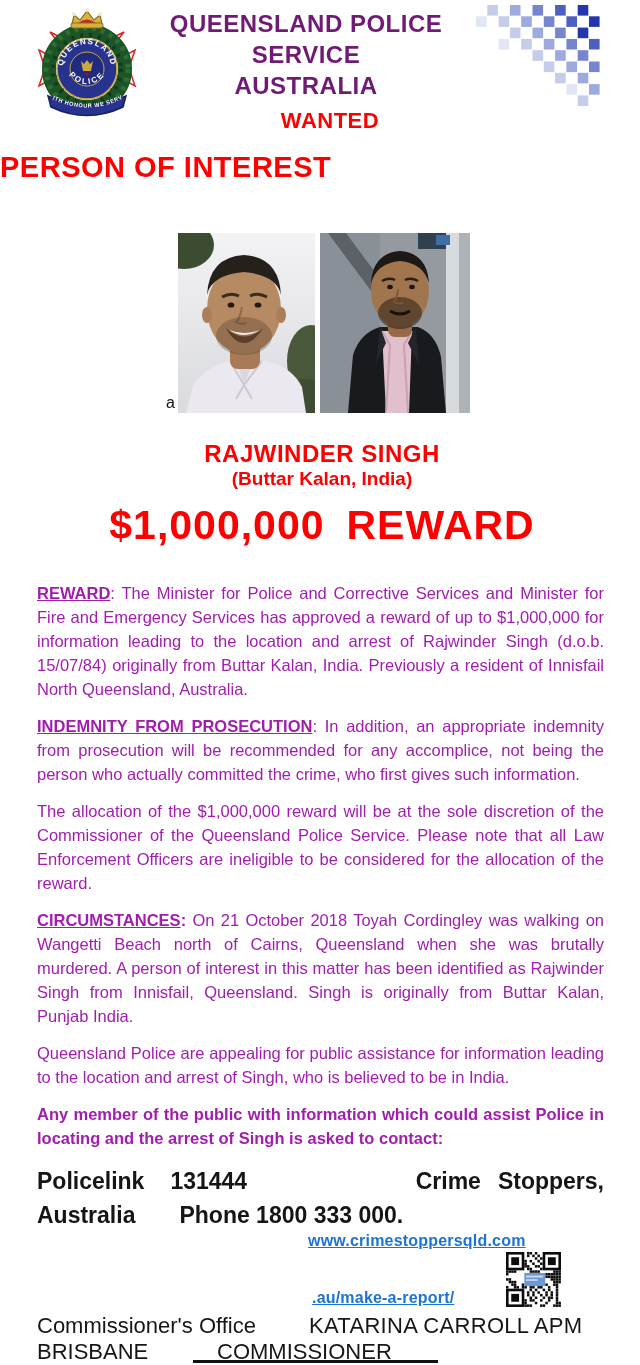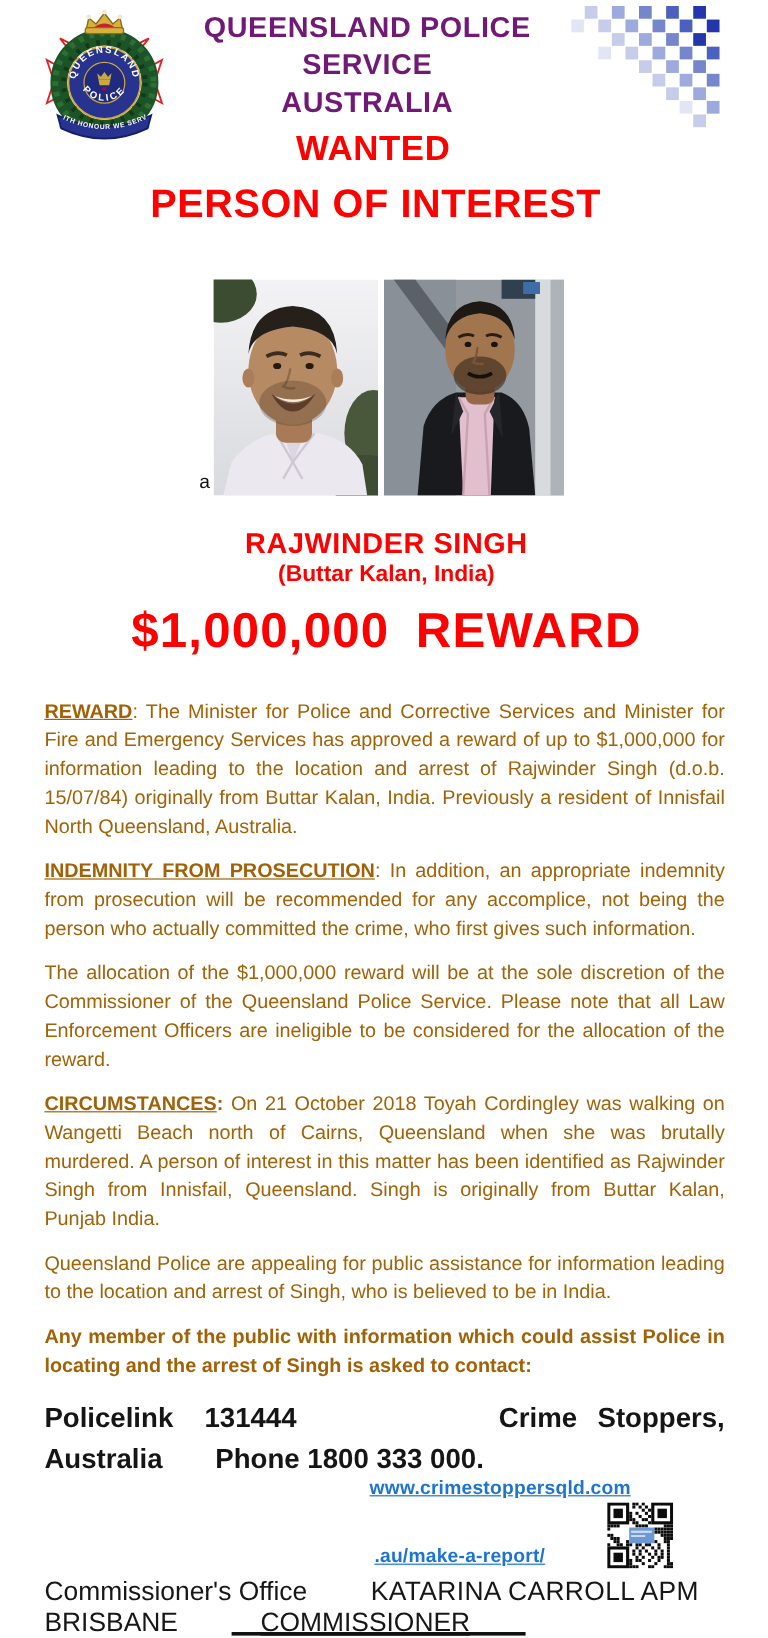--- a/index.html
+++ b/index.html
@@ -5,35 +5,35 @@
   html,body{margin:0;padding:0;background:#fff;}
   .page{position:relative;width:640px;height:1365px;background:#ffffff;overflow:hidden;
         font-family:"Liberation Sans", sans-serif;color:#1e1e1e;}
   .abs{position:absolute;}
   
   .crest-box{left:34px;top:2px;width:104px;height:124px;}
   .title-block{left:130px;top:8px;width:352px;text-align:center;
                font-weight:bold;font-size:24px;line-height:31px;color:#701a75;letter-spacing:0.5px;}
   .checker-box{left:476px;top:5px;width:124px;height:112px;}
   .red{color:#fe0000;}
-  .wanted{left:0;top:108px;width:622px;text-align:center;font-weight:bold;font-size:29px;letter-spacing:0.5px;}
-  .poi{left:0;top:151px;width:626px;text-align:center;font-weight:bold;font-size:33px;letter-spacing:0.5px;}
+  .wanted{left:0;top:108px;width:622px;text-align:center;font-weight:bold;font-size:22px;letter-spacing:0.5px;padding-left:19px;}
+  .poi{left:0;top:151px;width:626px;text-align:left;font-weight:bold;font-size:29px;letter-spacing:0.5px;}
   
   .photos{left:178px;top:233px;display:flex;}
   .photo-left{width:137px;height:180px;display:block;}
   .photo-right{width:150px;height:180px;display:block;margin-left:5px;}
   .photo-caption{left:166px;top:394px;font-size:16px;color:#111;}
   
   .subject-name{left:0;top:440px;width:644px;text-align:center;font-weight:bold;font-size:24px;letter-spacing:0.5px;}
   .subject-origin{left:0;top:468px;width:644px;text-align:center;font-weight:bold;font-size:19px;}
   .reward-headline{left:0;top:502px;width:644px;display:flex;justify-content:center;gap:22px;
                    font-weight:bold;font-size:41px;letter-spacing:1px;}
   
   .body-copy{left:37px;top:581px;width:567px;font-size:16.5px;line-height:24px;
-             text-align:justify;color:#a16207;}
+             text-align:justify;color:#a21caf;}
   .body-copy p{margin:0 0 13px 0;}
   .lead{font-weight:bold;text-decoration:underline;}
   .bold-para{font-weight:bold;}
   
   .policelink{left:37px;top:1168px;width:567px;font-weight:bold;font-size:23px;color:#151515;}
   .pl-row1{display:flex;justify-content:space-between;align-items:center;}
   .pl-gap-a{margin-left:26px;}
   .pl-gap-b{margin-left:17px;}
   .pl-row2{margin-top:7px;}
   .pl-phone{margin-left:44px;}

